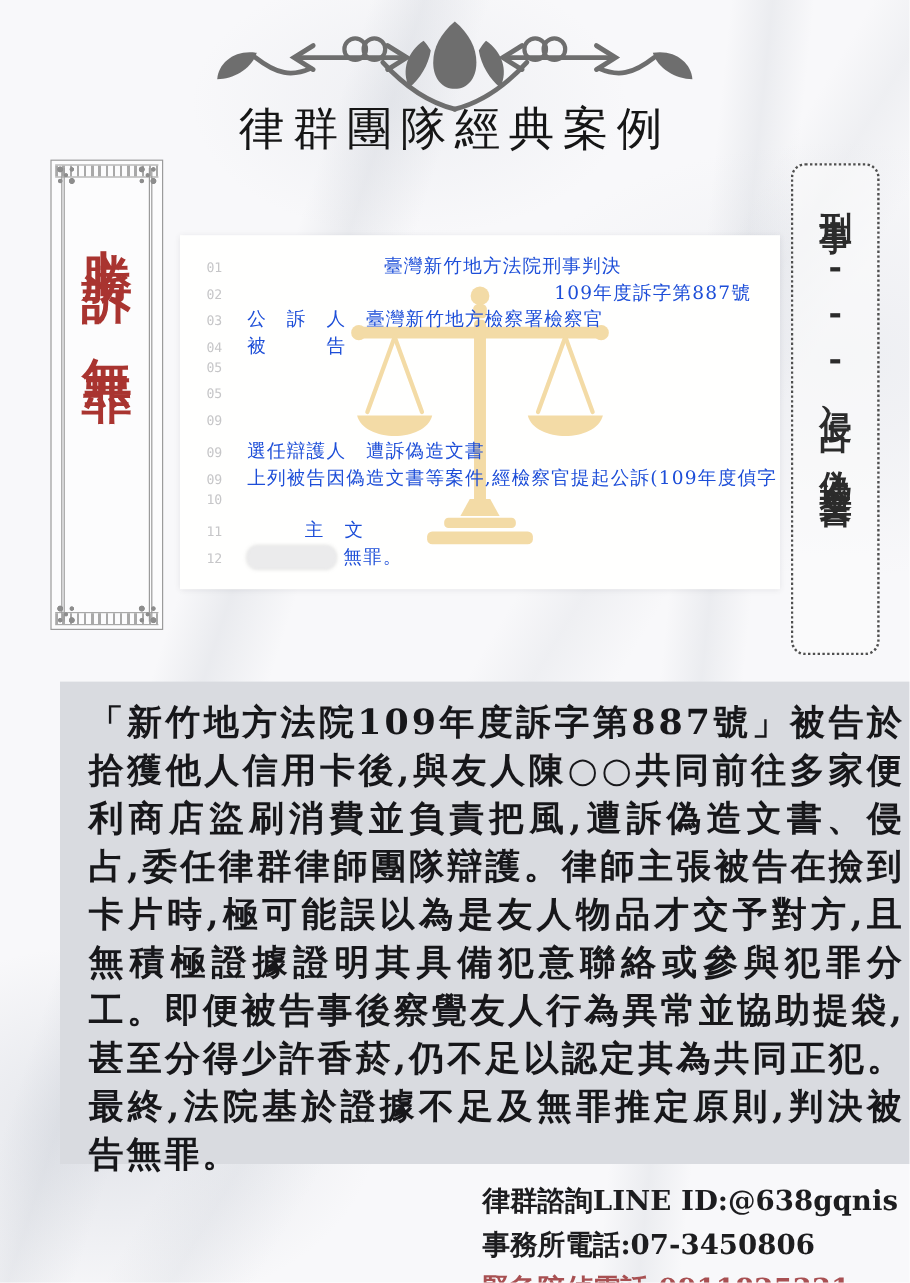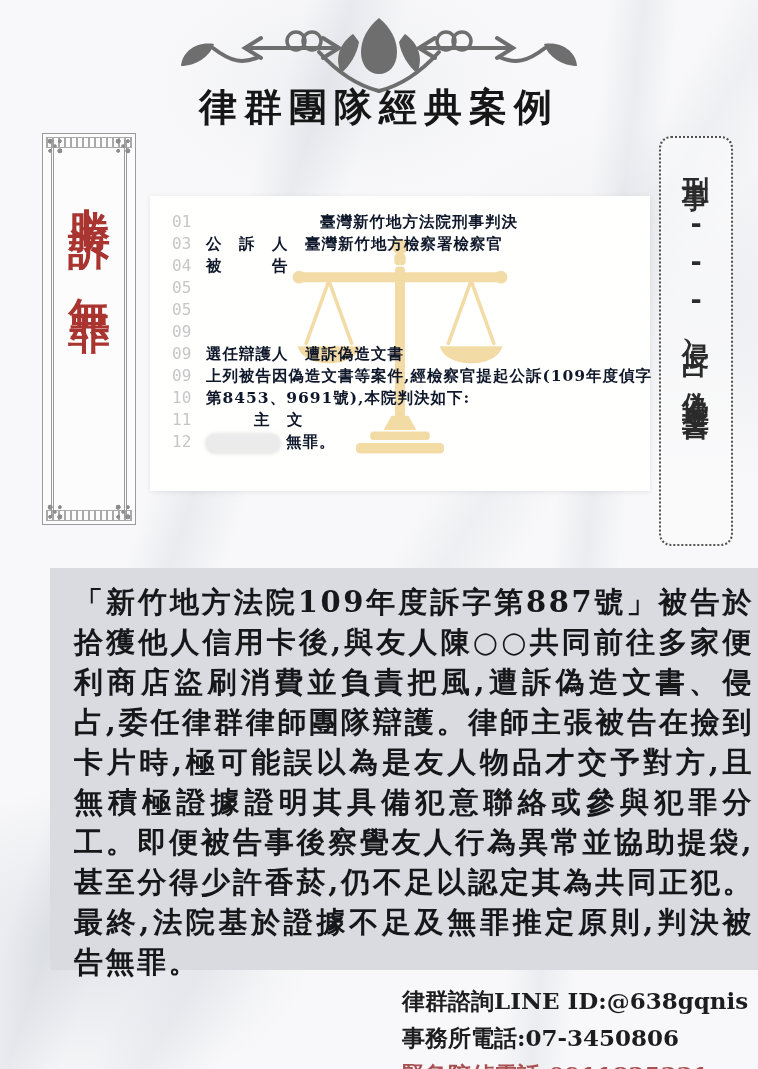--- a/index.html
+++ b/index.html
@@ -17,21 +17,21 @@
       radial-gradient(ellipse 420px 260px at 92% 28%, rgba(188,194,206,.18), transparent 70%),
       radial-gradient(ellipse 260px 160px at 45% 8%,  rgba(188,194,206,.16), transparent 70%);
   }
 
   
   .ornament { position:absolute; left:169px; top:8px; width:420px; height:92px; }
 
   
   .title {
     position:absolute; left:0; top:82px; width:758px; text-align:center;
-    font-size:38px; font-weight:700; color:#161616; letter-spacing:7px;
+    font-size:38px; font-weight:400; color:#161616; letter-spacing:7px;
   }
 
   
   .verdict-banner { position:absolute; left:42px; top:133px; width:94px; height:392px; background:rgba(255,255,255,.55); }
   .frame-outer { position:absolute; inset:0; border:1px solid #9b9b9b; }
   .frame-inner { position:absolute; top:7px; bottom:7px; left:9px; right:9px;
                  border-left:3px double #9b9b9b; border-right:3px double #9b9b9b; }
   .frame-band { position:absolute; left:4px; right:4px; height:11px;
                 background:repeating-linear-gradient(90deg,#9b9b9b 0 2px, transparent 2px 6px);
                 border-top:1px solid #9b9b9b; border-bottom:1px solid #9b9b9b; opacity:.85; }
@@ -59,23 +59,23 @@
     writing-mode:vertical-rl; text-orientation:upright;
     font-size:27px; font-weight:600; color:#2b2b2b; letter-spacing:7px; line-height:1;
   }
 
   
   .judgment-card { position:absolute; left:150px; top:196px; width:500px; height:295px;
                    background:#fffffe; box-shadow:0 1px 5px rgba(60,60,70,.10); }
   .scales { position:absolute; left:122px; top:24px; width:256px; height:268px; opacity:.92; }
   .doc-lines { position:absolute; left:0; top:16px; width:100%; }
   .doc-row { display:flex; align-items:baseline; height:22px; padding:0 18px 0 22px; }
-  .doc-num { width:34px; flex:0 0 34px; font-size:16px; color:#c6c6c8;
+  .doc-num { width:34px; flex:0 0 34px; font-size:11px; color:#c6c6c8;
              font-family:"DejaVu Sans Mono","Liberation Mono",monospace; }
-  .doc-txt { flex:1; font-size:15.5px; color:#0f172a; font-weight:700; letter-spacing:1px; white-space:nowrap; }
+  .doc-txt { flex:1; font-size:15.5px; color:#1d4ed8; font-weight:400; letter-spacing:1px; white-space:nowrap; }
   .doc-row.r01 .doc-txt { text-align:center; }
   .doc-row.r02 .doc-txt { text-align:right; padding-right:6px; }
   .doc-row.r11 .doc-txt { padding-left:48px; }
   .smudge { height:11px; width:150px; margin-top:6px; border-radius:5px;
             background:rgba(196,198,203,.40); filter:blur(3px); }
   .redact { display:inline-block; vertical-align:middle; width:74px; height:19px;
             border-radius:9px; background:#ebebec; box-shadow:0 0 3px rgba(150,150,150,.5);
             filter:blur(1px); margin-right:6px; }
 
   
@@ -159,20 +159,24 @@
         <path d="M280,62 L248,150"></path>
           <path d="M280,62 L312,150"></path>
       </g>
     </svg>
 
     <div class="doc-lines">
       <div class="doc-row r01">
         <span class="doc-num">01</span>
         <span class="doc-txt">臺灣新竹地方法院刑事判決</span>
       </div>
+      <div class="doc-row r02">
+        <span class="doc-num">02</span>
+        <span class="doc-txt">109年度訴字第887號</span>
+      </div>
       <div class="doc-row">
         <span class="doc-num">03</span>
         <span class="doc-txt">公　訴　人　臺灣新竹地方檢察署檢察官</span>
       </div>
       <div class="doc-row">
         <span class="doc-num">04</span>
         <span class="doc-txt">被　　　告</span>
       </div>
       <div class="doc-row">
         <span class="doc-num">05</span>
@@ -189,21 +193,20 @@
       <div class="doc-row">
         <span class="doc-num">09</span>
         <span class="doc-txt">選任辯護人　遭訴偽造文書</span>
       </div>
       <div class="doc-row">
         <span class="doc-num">09</span>
         <span class="doc-txt">上列被告因偽造文書等案件,經檢察官提起公訴(109年度偵字</span>
       </div>
       <div class="doc-row">
         <span class="doc-num">10</span>
-        <span class="doc-txt">第8453、9691號),本院判決如下:</span>
       </div>
       <div class="doc-row r11">
         <span class="doc-num">11</span>
         <span class="doc-txt">主　文</span>
       </div>
       <div class="doc-row">
         <span class="doc-num">12</span>
         <span class="doc-txt"><span class="redact"></span><span>無罪。</span></span>
       </div>
     </div>

